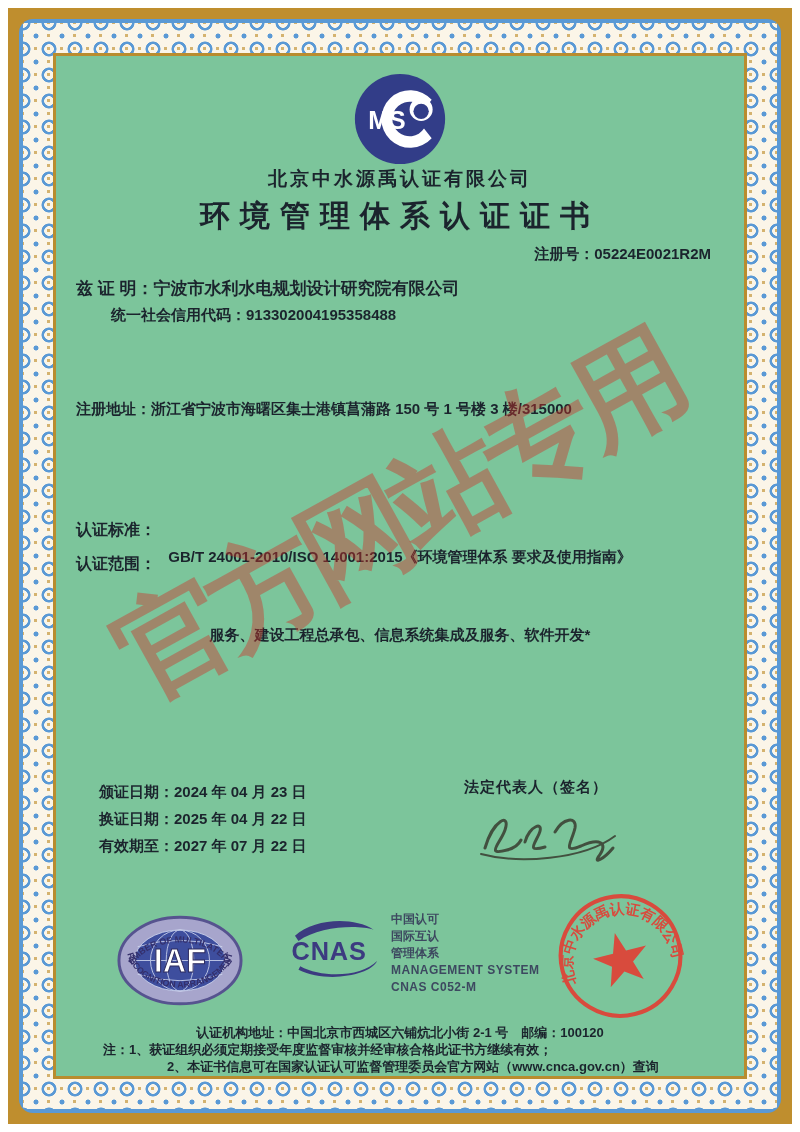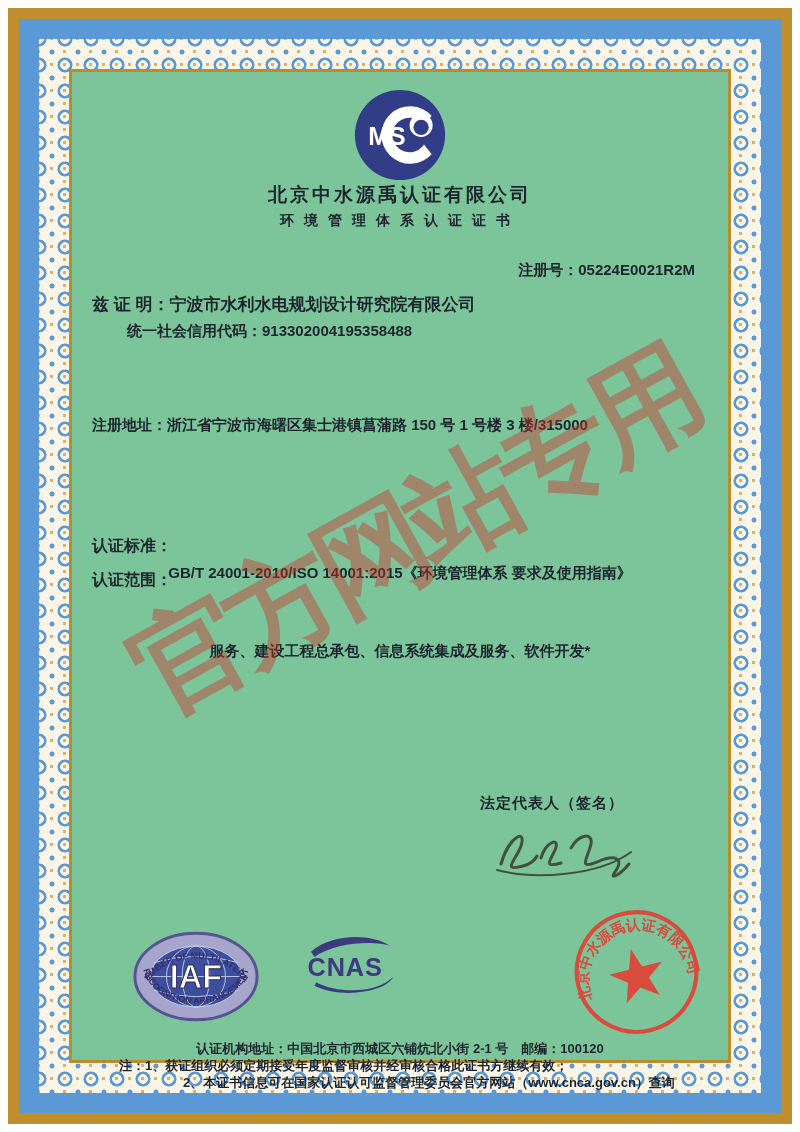--- a/index.html
+++ b/index.html
@@ -3,42 +3,42 @@
 <meta charset="utf-8">
 <style>
   html,body{margin:0;padding:0;background:#e8e8e8;}
   .page{
     position:relative;width:800px;height:1132px;box-sizing:border-box;
     background:#ffffff;padding:8px;
     font-family:"Liberation Sans","DejaVu Sans",sans-serif;
     overflow:hidden;
   }
   .band-gold{width:100%;height:100%;box-sizing:border-box;background:#bf8e2e;padding:11px;}
-  .band-blue{width:100%;height:100%;box-sizing:border-box;background:#5a99d5;padding:20px;}
+  .band-blue{width:100%;height:100%;box-sizing:border-box;background:#5a99d5;padding:4px;border-radius:14px;}
   .band-pattern{
     width:100%;height:100%;box-sizing:border-box;padding:30px;
     background-color:#fbf5e8;
     background-image:
       radial-gradient(circle, #5a99d5 2.2px, transparent 2.8px),
       radial-gradient(circle, transparent 4.6px, #5a99d5 5px 7.2px, transparent 7.8px),
       radial-gradient(circle, rgba(191,142,46,.65) 1.5px, transparent 2px);
     background-size:26px 26px,26px 26px,13px 13px;
     background-position:0 0,13px 13px,6px 6px;
   }
   .green{
     position:relative;width:100%;height:100%;box-sizing:border-box;
     border:3px solid #b98c2e;background:#7cc59b;
     color:#1b242d;
   }
   .abs{position:absolute;}
   .ctr{left:0;width:100%;text-align:center;}
   .b{font-weight:bold;}
 
   .issuer{top:110px;font-size:19px;letter-spacing:3px;}
-  .title{top:140px;font-size:14px;letter-spacing:10px;font-family:Liberation Serif, serif;}
+  .title{top:140px;font-size:30px;letter-spacing:10px;font-family:Liberation Serif, serif;}
   .regno{top:189px;right:33px;font-size:15px;}
   .certify-line{top:221px;left:20px;font-size:17px;}
   .credit-code{top:250px;left:55px;font-size:15px;}
   .addr1{top:316px;left:20px;font-size:15px;}
   .addr2{top:344px;left:20px;font-size:15px;}
   .std-label{top:464px;left:20px;font-size:16px;text-align:center;}
   .std-value{top:492px;font-size:15px;}
   .scope-label{top:498px;left:20px;font-size:16px;}
   .scope1{top:544px;font-size:15px;}
   .scope2{top:570px;font-size:15px;}
@@ -90,20 +90,25 @@
           <div class="abs b credit-code">统一社会信用代码：913302004195358488</div>
 
           <div class="abs b addr2">注册地址：浙江省宁波市海曙区集士港镇菖蒲路 150 号 1 号楼 3 楼/315000</div>
 
           <div class="abs b std-label">认证标准：</div>
           <div class="abs ctr b std-value">GB/T 24001-2010/ISO 14001:2015《环境管理体系 要求及使用指南》</div>
 
           <div class="abs b scope-label">认证范围：</div>
           <div class="abs ctr b scope2">服务、建设工程总承包、信息系统集成及服务、软件开发*</div>
 
+          <div class="abs b dates">
+            <div>颁证日期：2024 年 04 月 23 日</div>
+            <div>换证日期：2025 年 04 月 22 日</div>
+            <div>有效期至：2027 年 07 月 22 日</div>
+          </div>
 
           <div class="abs b legalrep">法定代表人（签名）</div>
           <div class="abs sig">
             <svg width="180" height="80" viewBox="0 0 170 80">
               <g fill="none" stroke="#42503f" stroke-width="3" stroke-linecap="round">
                 <path d="M22 50 C 30 22, 48 14, 42 32 C 37 46, 22 58, 44 52 C 52 50, 56 46, 58 42"></path>
                 <path d="M62 44 C 66 28, 82 22, 76 36 C 71 47, 64 54, 82 49"></path>
                 <path d="M92 34 C 100 20, 114 18, 112 30 C 109 44, 98 56, 118 48 C 136 40, 146 44, 136 58 C 130 66, 140 62, 150 50"></path>
                 <path d="M18 56 C 55 66, 120 62, 152 38" stroke-width="2"></path>
               </g>
@@ -135,20 +140,27 @@
           </div>
 
           <div class="abs cnas">
             <svg width="96" height="72" viewBox="0 0 110 72">
               <path d="M8 22 C 30 2, 75 0, 98 15 C 80 9, 35 11, 12 28 Z" fill="#3c3b80"></path>
               <text x="4" y="50" font-size="29" font-weight="bold" fill="#3c3b80" letter-spacing="1" font-family="Liberation Sans, sans-serif">CNAS</text>
               <path d="M14 57 C 40 71, 85 69, 102 51 C 95 67, 45 77, 12 61 Z" fill="#3c3b80"></path>
             </svg>
           </div>
 
+          <div class="abs b acc-text">
+            <div>中国认可</div>
+            <div>国际互认</div>
+            <div>管理体系</div>
+            <div class="en">MANAGEMENT SYSTEM</div>
+            <div class="en">CNAS C052-M</div>
+          </div>
 
           <div class="abs seal">
             <svg width="134" height="134" viewBox="0 0 130 130">
               <circle cx="65" cy="65" r="58" fill="none" stroke="#e04136" stroke-width="4"></circle>
               <path d="M65 42 L71.5 61 L91.5 61 L75.5 73 L81.5 92 L65 80.5 L48.5 92 L54.5 73 L38.5 61 L58.5 61 Z" fill="#e04136"></path>
               <path id="sealArc" d="M 19 90 A 49 49 0 1 1 111 90" fill="none"></path>
               <text font-size="14" font-weight="bold" fill="#e04136" font-family="DejaVu Sans, sans-serif">
                 <textPath href="#sealArc" startOffset="50%" text-anchor="middle">北京中水源禹认证有限公司</textPath>
               </text>
             </svg>

